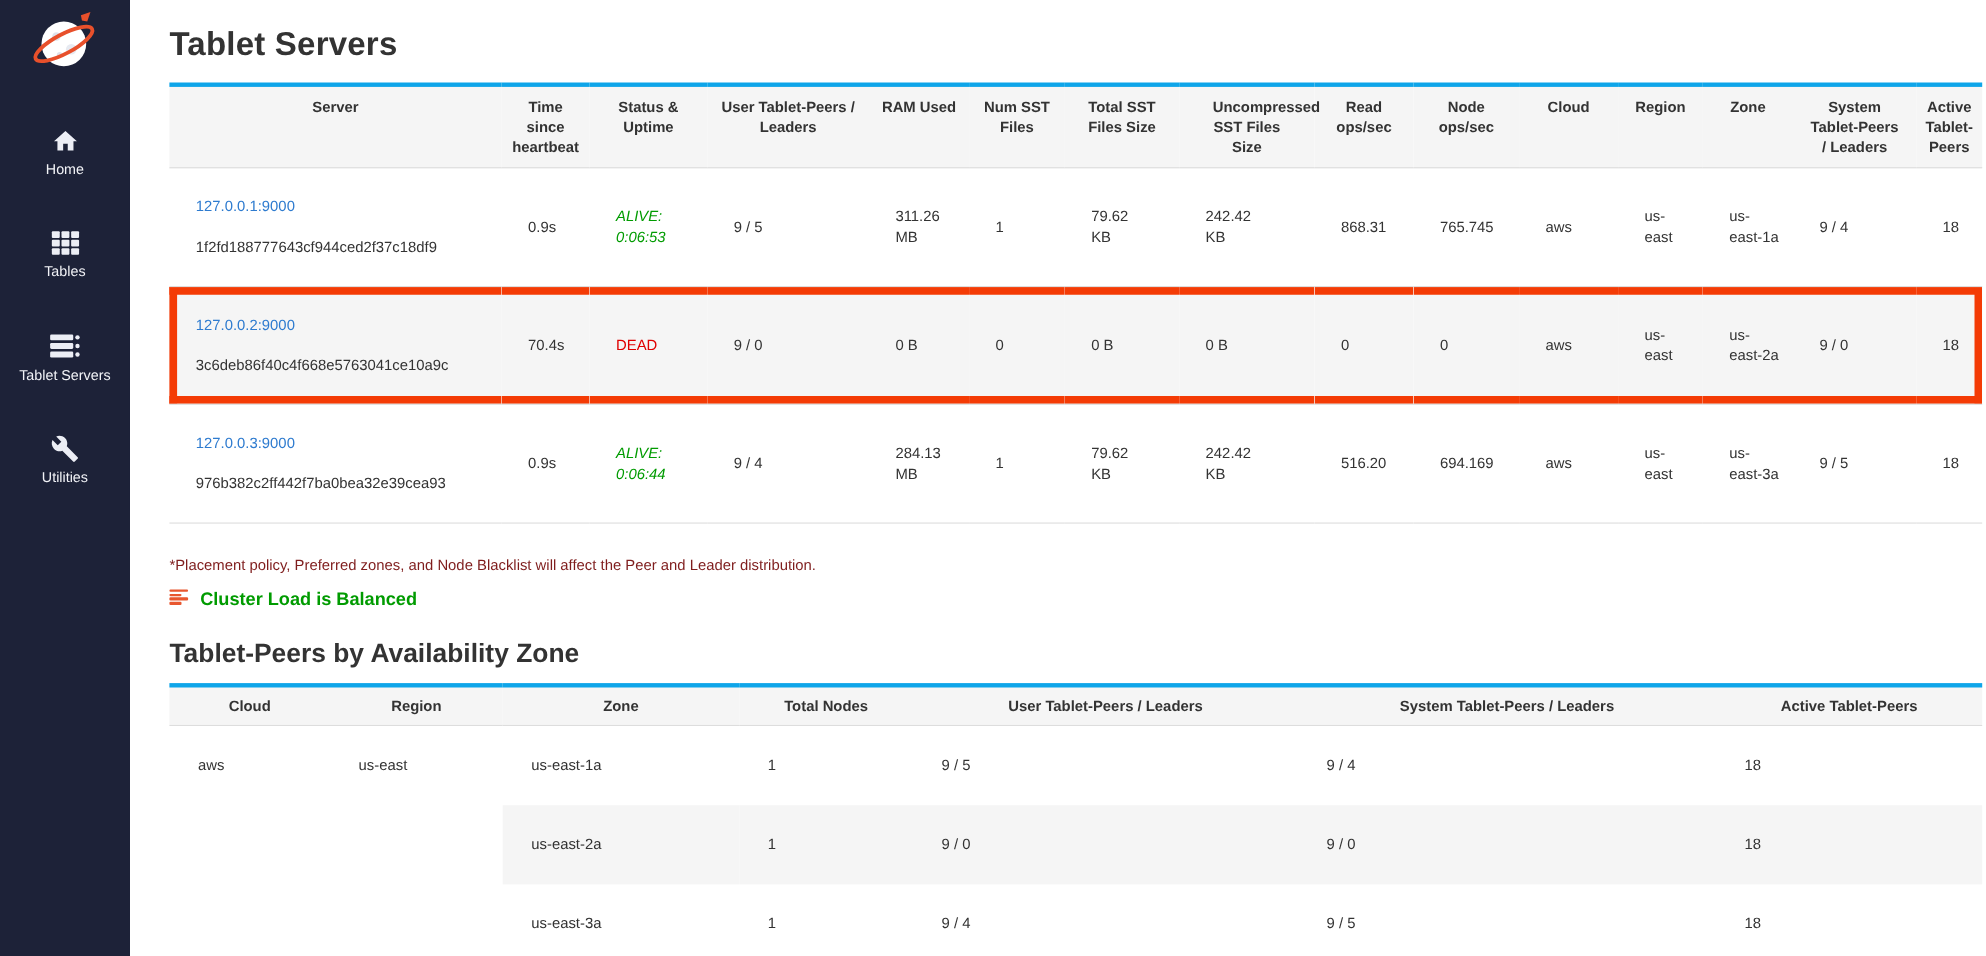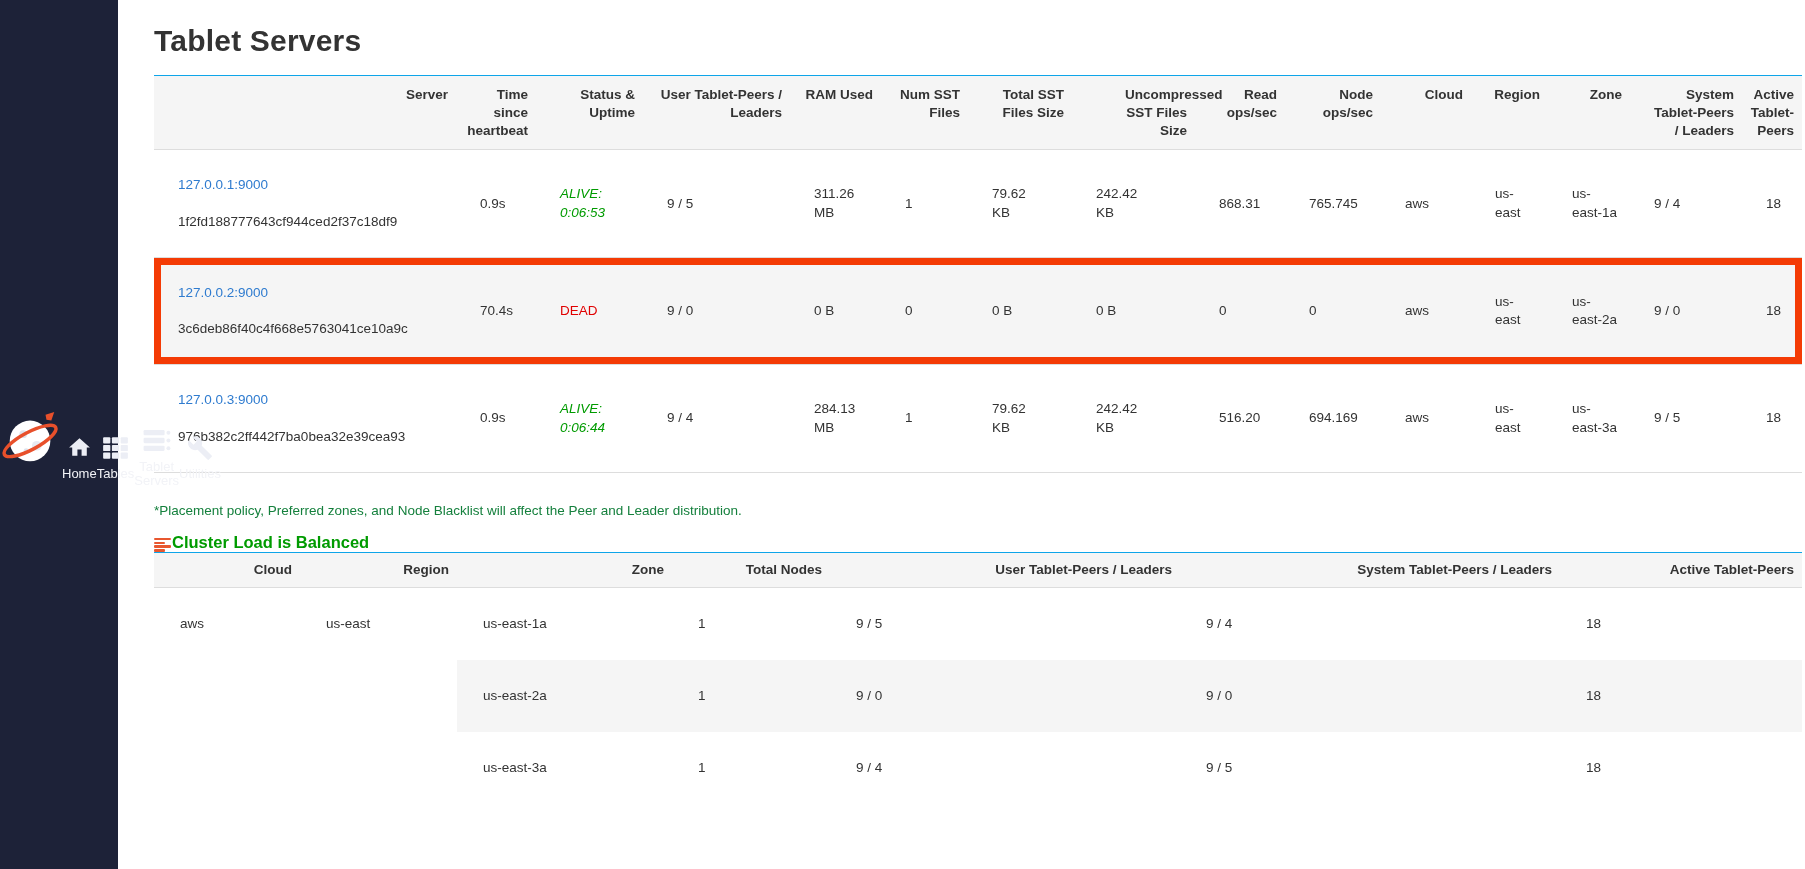--- a/index.html
+++ b/index.html
@@ -1,56 +1,56 @@
 <!DOCTYPE html>
 <html><head>
 <meta charset="utf-8">
 <style>
   * { margin:0; padding:0; box-sizing:border-box; }
   html,body { width:1805px; height:869px; overflow:hidden; background:#fff;
     font-family:"Liberation Sans", sans-serif; color:#333; }
 
   
   .sidebar { position:fixed; left:0; top:0; bottom:0; width:118px;
-    background:#1d2238; display:flex; flex-direction:row; align-items:center; }
+    background:#1d2238; display:flex; flex-direction:column; align-items:center; }
   .logo { margin-top:8px; width:62px; height:60px; }
   .nav-item { margin-top:46px; display:flex; flex-direction:column; align-items:center;
     cursor:pointer; width:100%; }
   .nav-item .nicon { width:30px; height:28px; display:flex; align-items:center; justify-content:center; }
   .nav-item .nlabel { color:#f2f3f7; font-size:13px; margin-top:5px; text-align:center; line-height:1.1; }
 
   
   .main { margin-left:118px; padding:24px 3px 0 36px; }
   h1.page-title { font-size:30px; font-weight:bold; color:#333; margin-bottom:17px; letter-spacing:.2px; }
   h2.section-title { font-size:24px; font-weight:bold; color:#333; margin:26px 0 12px; }
 
   table { border-collapse:collapse; table-layout:fixed; width:1648px; font-size:13.5px; }
-  thead th { background:#f5f5f5; border-top:1px solid #0ea5e9; border-bottom:1px solid #ddd;
-    font-weight:bold; text-align:right; vertical-align:top; padding:10px 8px; line-height:1.32; }
+  thead th { background:#f5f5f5; border-top:4px solid #0ea5e9; border-bottom:1px solid #ddd;
+    font-weight:bold; text-align:center; vertical-align:top; padding:10px 8px; line-height:1.32; }
   tbody td { border-bottom:1px solid #ddd; vertical-align:middle;
     padding:26px 12px 26px 24px; line-height:1.35; word-wrap:break-word; }
 
   
   #servers-table tbody tr:nth-child(even) td { background:#f5f5f5; }
   .srv-link { color:#2e7bcf; text-decoration:none;text-align:right; }
   .uuid { color:#333; margin-top:18px; }
   .status-alive { color:#009b00;font-style:italic; }
   .status-dead  { color:#e00000;margin-top:24px; }
   .status-line { display:block; }
   .sizecell span { display:inline-block; width:52px; }
   th .hw60 { display:inline-block; width:62px; }
   th .hw85 { display:inline-block; width:85px; }
 
   .highlight-row td { box-shadow: inset 0 7px 0 0 #f43b05, inset 0 -7px 0 0 #f43b05; }
   .highlight-row td:first-child { box-shadow: inset 7px 0 0 0 #f43b05, inset 0 7px 0 0 #f43b05, inset 0 -7px 0 0 #f43b05; }
   .highlight-row td:last-child  { box-shadow: inset -7px 0 0 0 #f43b05, inset 0 7px 0 0 #f43b05, inset 0 -7px 0 0 #f43b05; }
 
   
-  .footnote { margin-top:30px; font-size:13.5px; color:#15803d; }
-  .cluster-status { margin-top:15px; display:flex; align-items:flex-end; gap:1px; }
+  .footnote { margin-top:30px; font-size:13.5px; color:#7f1d1d; }
+  .cluster-status { margin-top:15px; display:flex; align-items:flex-start; gap:11px; }
   .cluster-status .cs-text { color:#009b00; font-weight:bold; font-size:16.5px; }
   .balance-icon { width:17px; height:14px; display:flex; flex-direction:column; justify-content:space-between; }
   .balance-icon i { display:block; height:2.4px; background:#e8572f; border-radius:1px; }
   .balance-icon i:nth-child(1){ width:100%; }
   .balance-icon i:nth-child(2){ width:62%; }
   .balance-icon i:nth-child(3){ width:100%; }
   .balance-icon i:nth-child(4){ width:62%; }
 
   
   #zones-table tbody td { border-bottom:none; padding:27px 12px 27px 26px; }
@@ -246,20 +246,21 @@
   <div class="cluster-status">
     <span class="balance-icon">
         <i></i>
         <i></i>
         <i></i>
         <i></i>
       </span>
     <span class="cs-text">Cluster Load is Balanced</span>
   </div>
 
+  <h2 class="section-title">Tablet-Peers by Availability Zone</h2>
 
   <table id="zones-table">
     <colgroup>
       <col style="width:146px">
         <col style="width:157px">
         <col style="width:215px">
         <col style="width:158px">
       <col style="width:350px">
         <col style="width:380px">
         <col style="width:242px">

